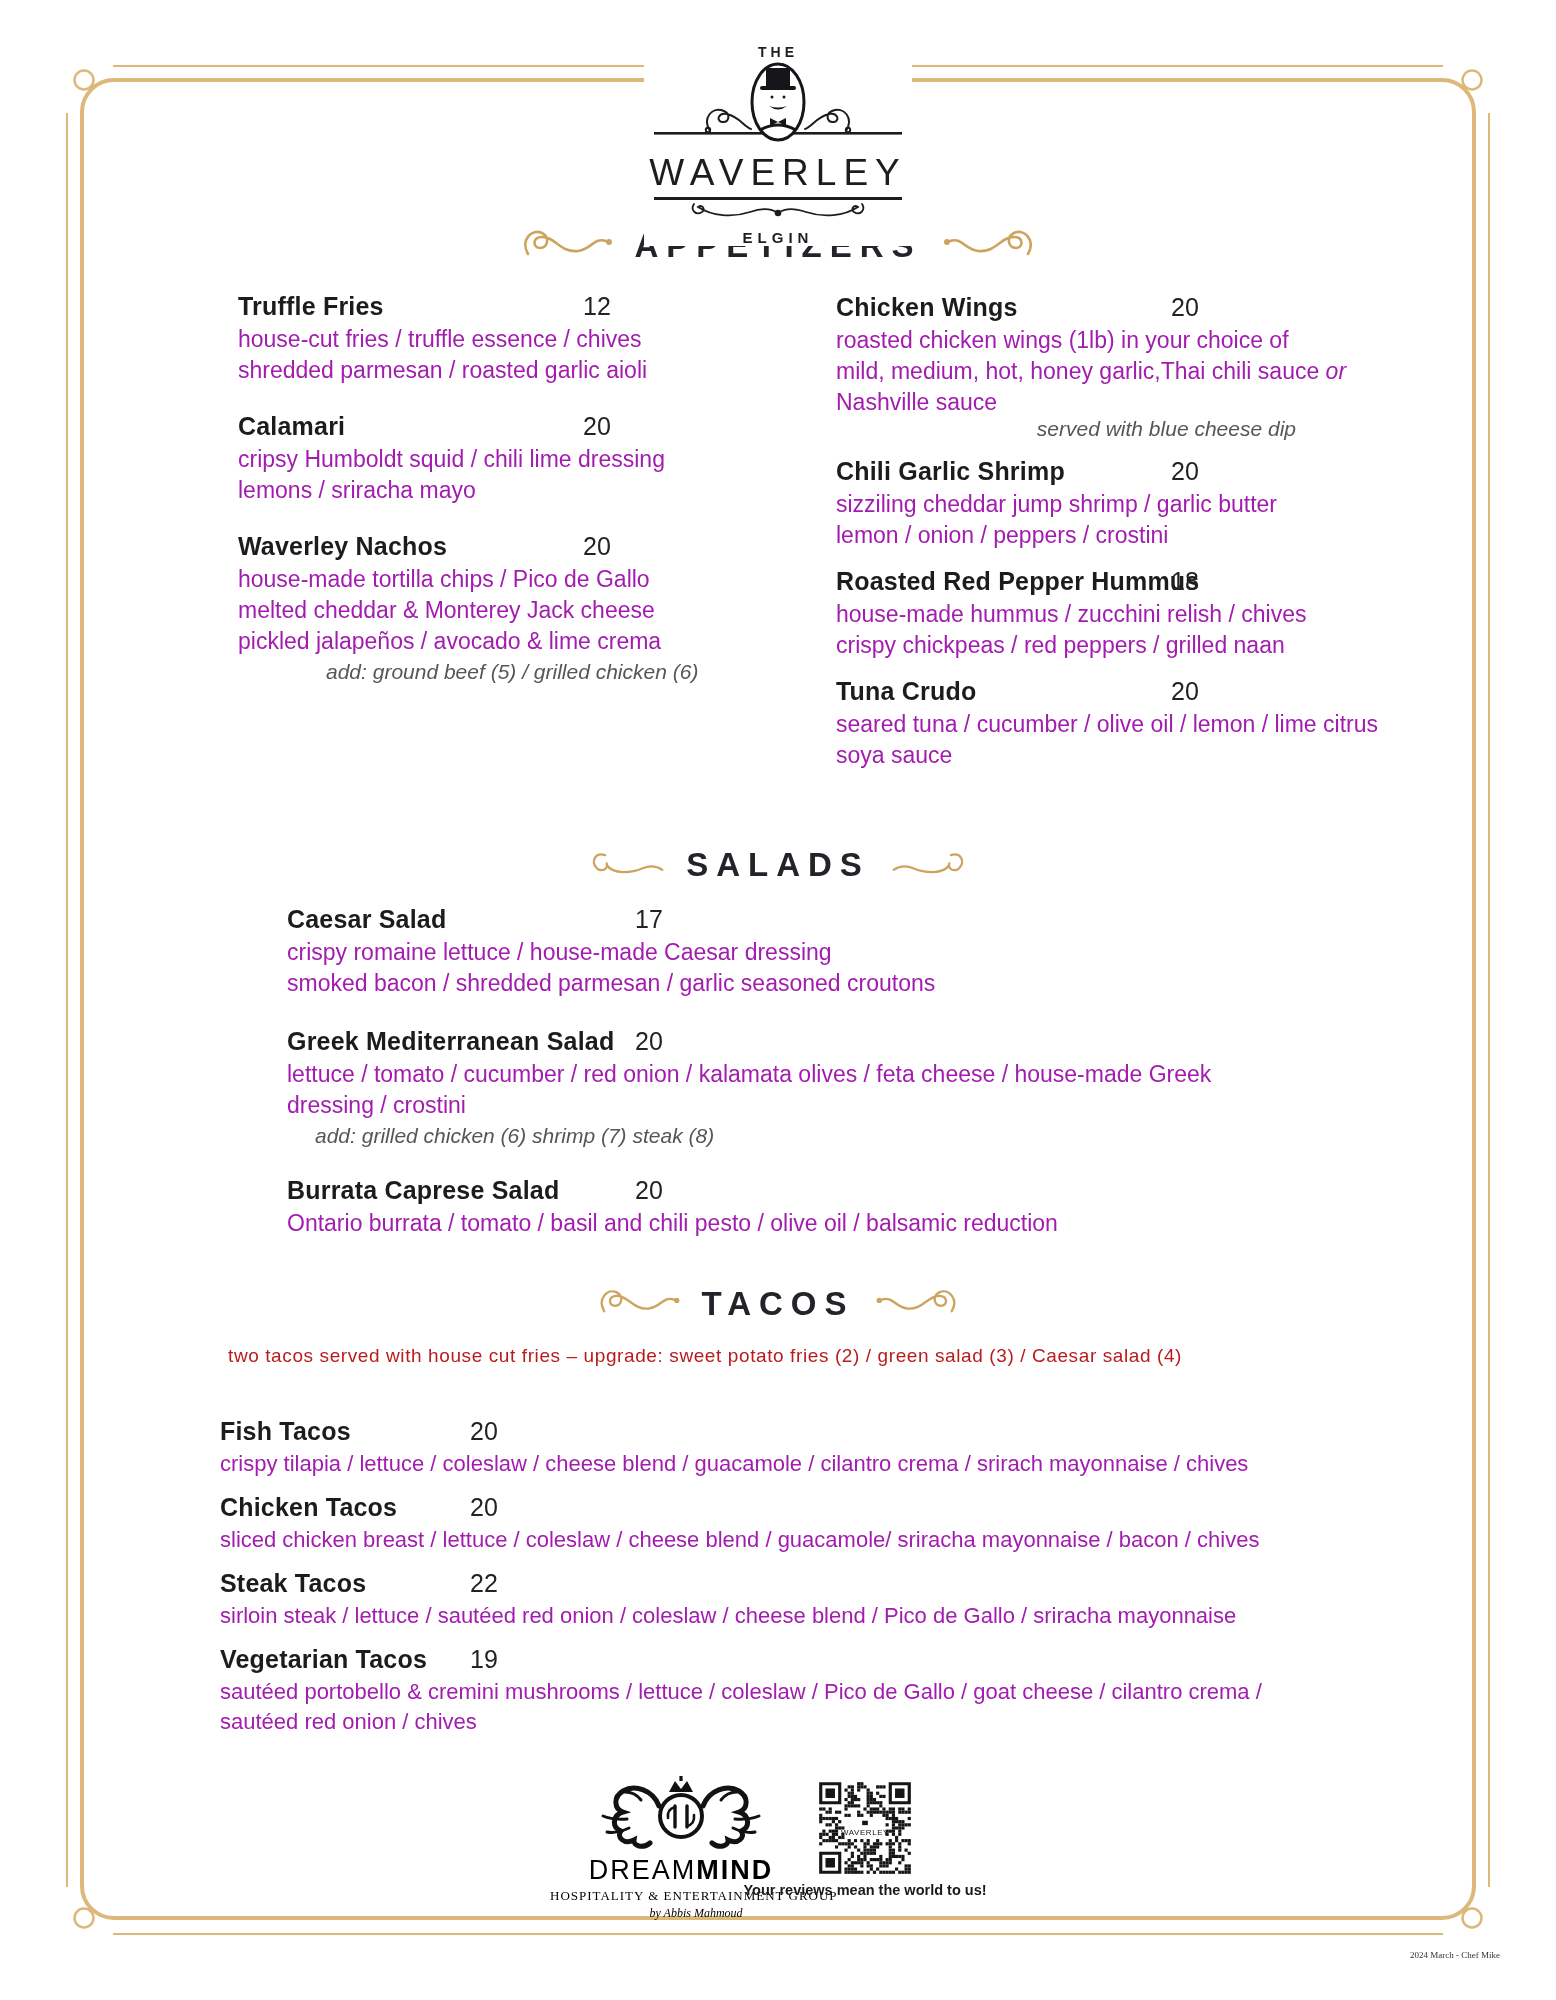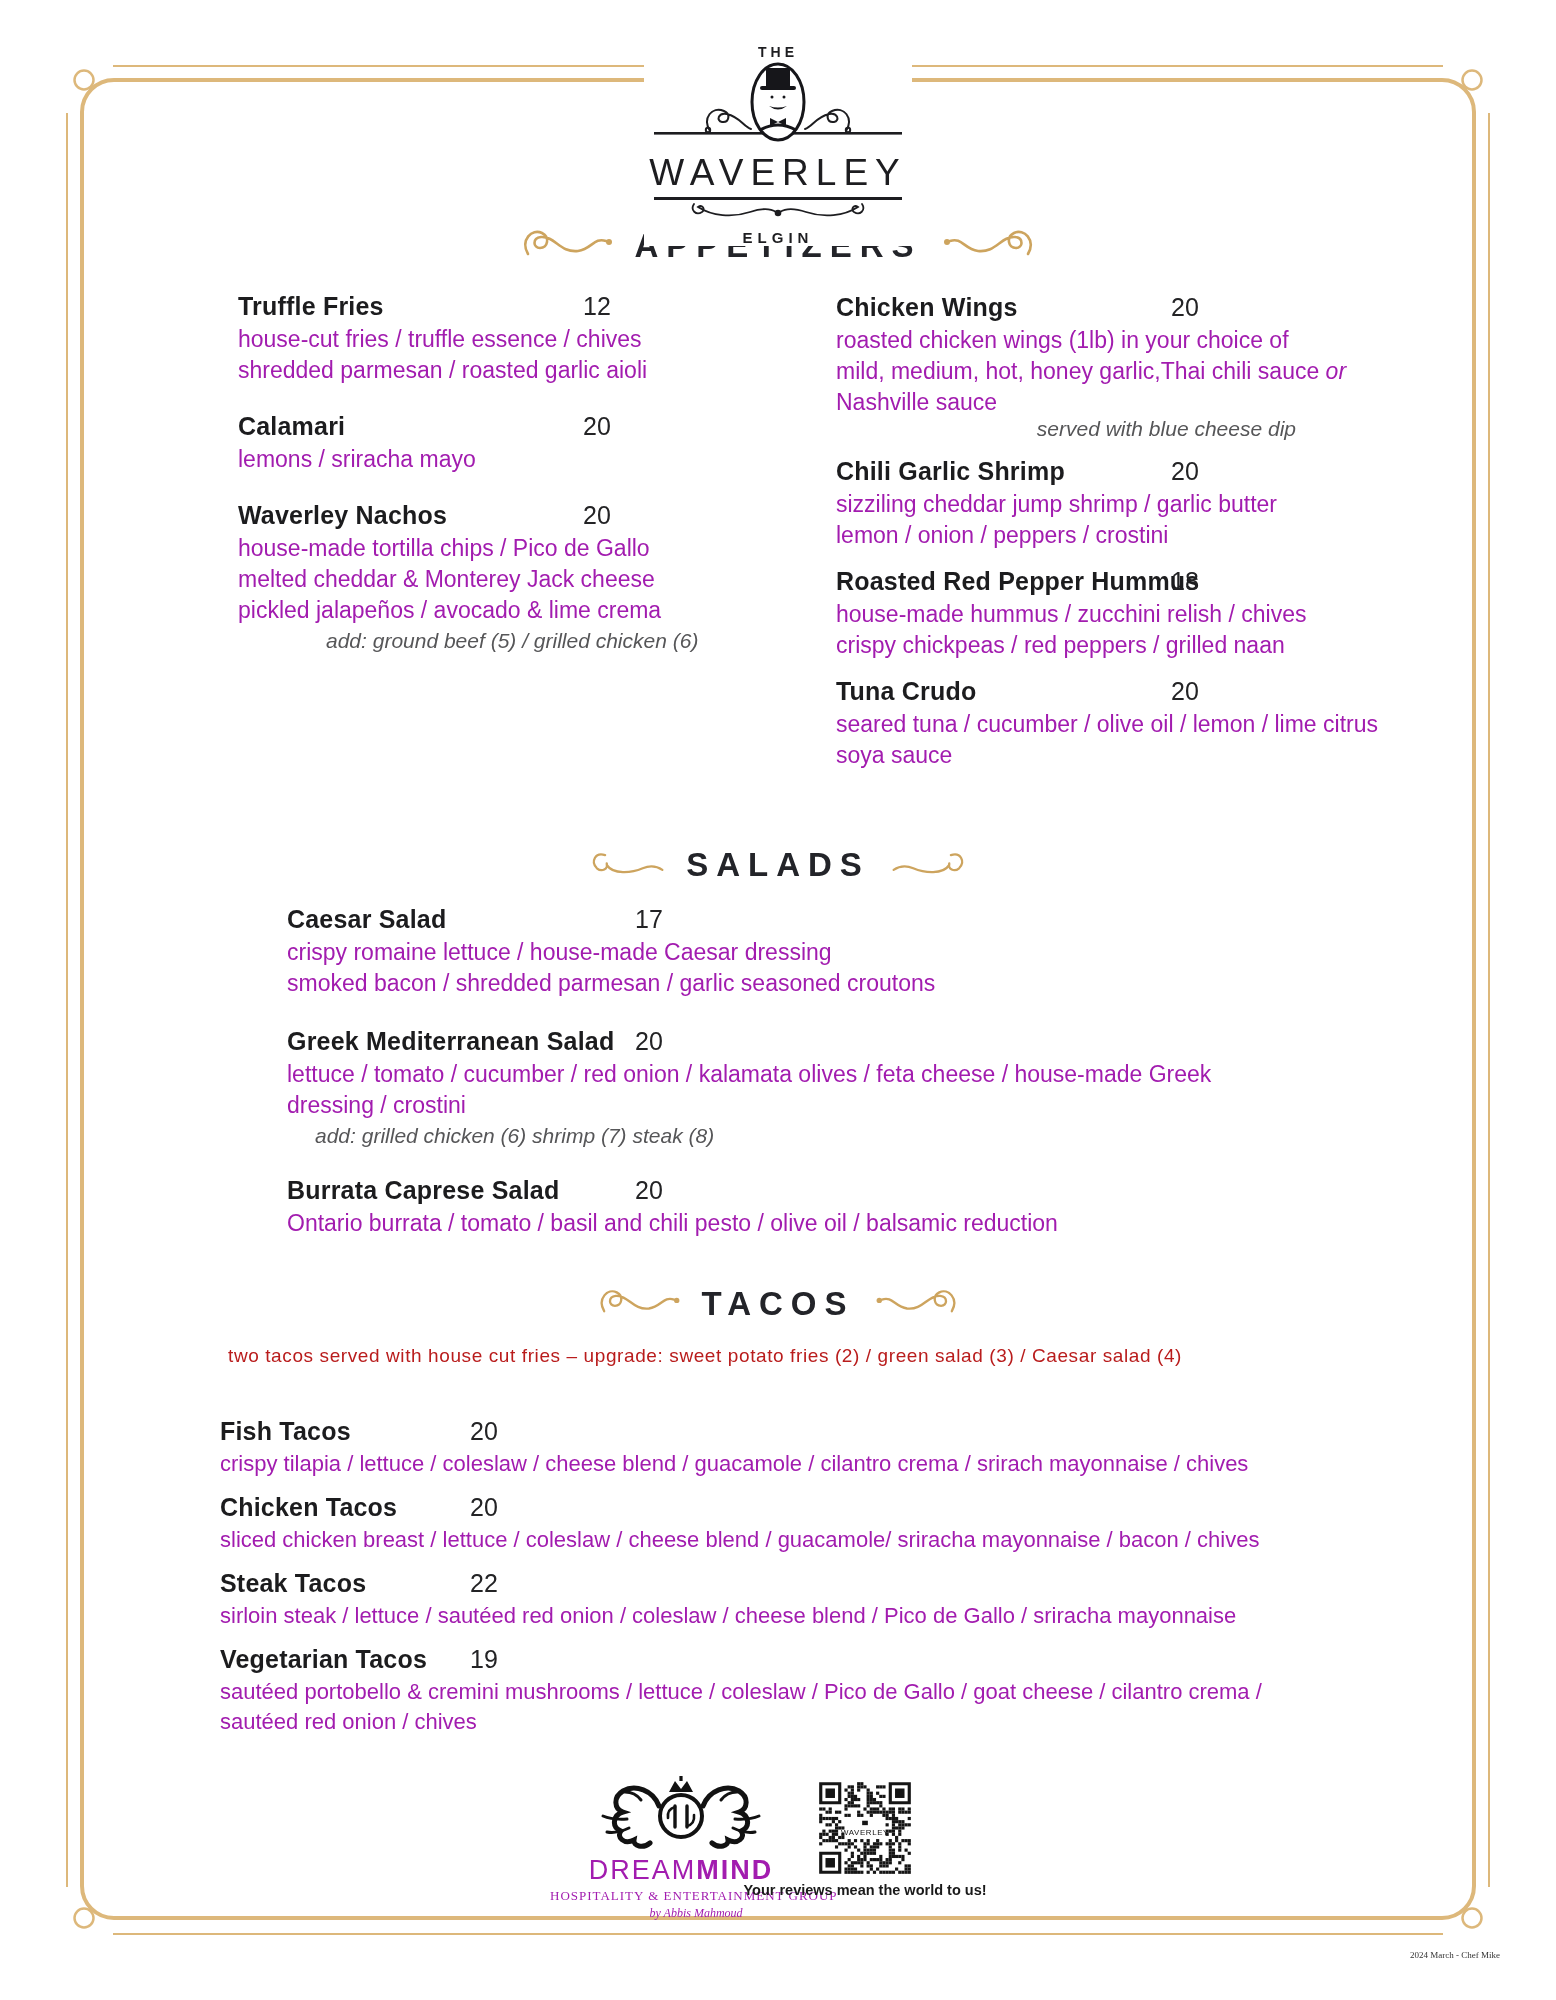--- a/index.html
+++ b/index.html
@@ -45,21 +45,21 @@
   .note-indent { margin-left:88px; }
   .note-indent-sm { margin-left:28px; }
   .note-right { text-align:right; padding-right:100px; margin-top:-1px; }
 
   
   .tacos-intro { position:absolute; left:222px; top:1345px; z-index:2; font-size:19px;
                  color:#b91c1c; letter-spacing:0.6px; white-space:nowrap;margin-left:6px; }
 
   
   .dreammind { position:absolute; left:550px; top:1774px; width:262px; text-align:center;
-               z-index:2; color:#a21caf; }
+               z-index:2; color:#000000; }
   .dm-wordmark { font-size:27px; letter-spacing:2px; margin-top:1px; white-space:nowrap; }
   .dm-wordmark .dm-light { font-weight:400; }
   .dm-wordmark .dm-bold { font-weight:700; }
   .dm-subtitle { font-family:"Liberation Serif","DejaVu Serif",serif; font-size:13px;
                  letter-spacing:1px; margin-top:2px; white-space:nowrap; }
   .dm-byline { font-family:"Liberation Serif","DejaVu Serif",serif; font-style:italic;
                font-size:12px; margin-top:2px; padding-left:30px; }
   .qr-area { position:absolute; left:740px; top:1779px; width:250px; text-align:center; z-index:2; }
   .qr-area svg { display:block; margin:0 auto; }
   .qr-caption { font-size:14.5px; font-weight:600; color:#1a1a1a; margin-top:5px; white-space:nowrap; }
@@ -142,20 +142,21 @@
   </div>
 
   <div id="app-left" class="items" style="left:238px; top:292px; width:445px; --price-x:345px">
       <div class="item">
         <div class="item-head"><span class="item-name">Truffle Fries</span><span class="item-price">12</span></div>
         <div class="desc-line">house-cut fries / truffle essence / chives</div>
         <div class="desc-line">shredded parmesan / roasted garlic aioli</div>
       </div>
       <div class="item">
         <div class="item-head"><span class="item-name">Calamari</span><span class="item-price">20</span></div>
+        <div class="desc-line">cripsy Humboldt squid / chili lime dressing</div>
         <div class="desc-line">lemons / sriracha mayo</div>
       </div>
       <div class="item">
         <div class="item-head"><span class="item-name">Waverley Nachos</span><span class="item-price">20</span></div>
         <div class="desc-line">house-made tortilla chips / Pico de Gallo</div>
         <div class="desc-line">melted cheddar &amp; Monterey Jack cheese</div>
         <div class="desc-line">pickled jalapeños / avocado &amp; lime crema</div>
         <div class="note note-indent">add: ground beef (5) / grilled chicken (6)</div>
       </div>
     </div>

